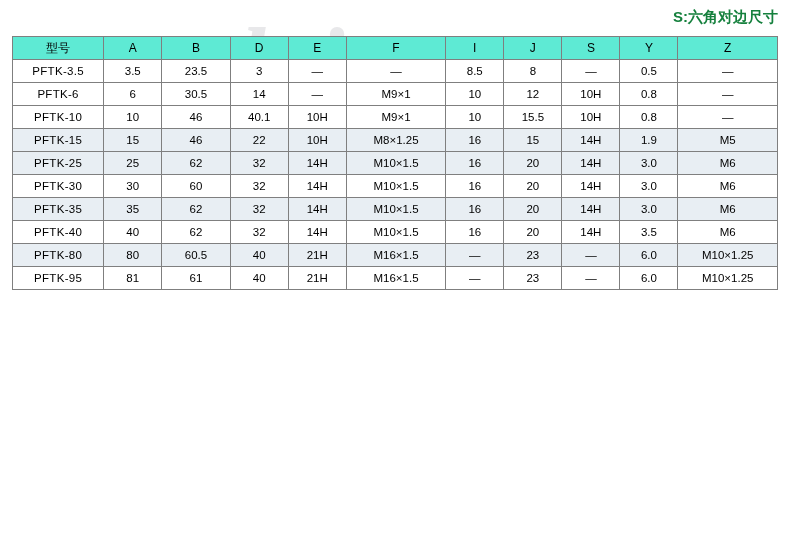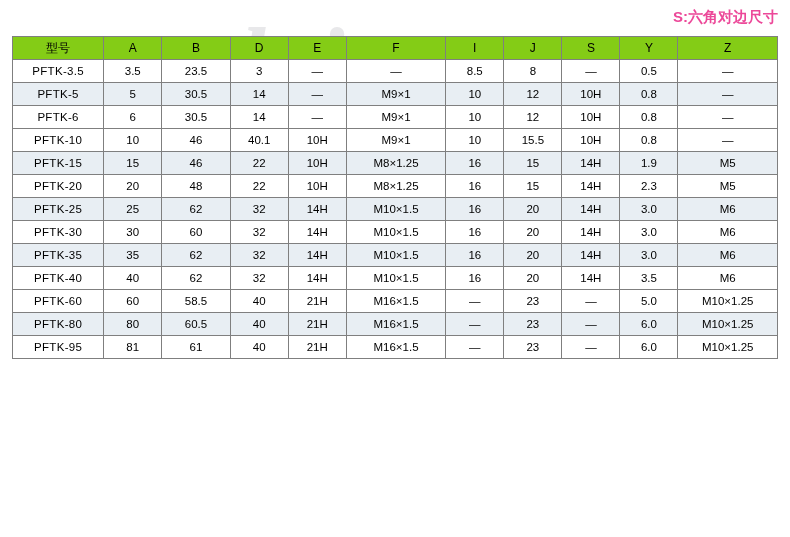--- a/index.html
+++ b/index.html
@@ -39,21 +39,21 @@
     letter-spacing: 2px;
     line-height: 110px;
     white-space: nowrap;
   }
   .note {
     position: absolute;
     right: 12px;
     top: 8px;
     font-size: 15px;
     font-weight: bold;
-    color: #ec4899;
+    color: #15803d;
     z-index: 3;
     font-family: "Liberation Sans", sans-serif;
   }
   .table-wrap {
     position: absolute;
     left: 12px;
     top: 36px;
     width: 766px;
     z-index: 2;
   }
@@ -68,21 +68,21 @@
     height: 22px;
     text-align: center;
     vertical-align: middle;
     font-size: 11.5px;
     color: #000;
     padding: 0;
     font-family: "Liberation Sans", sans-serif;
     white-space: nowrap;
   }
   table.spec th {
-    background: #84cc16;
+    background: #5eead4;
     font-weight: normal;
     font-size: 12px;
   }
   tr.shade td {
     background: #e8eef3;
   }
   tr.plain td {
     background: #ffffff;
   }
   td.model {
@@ -149,33 +149,20 @@
             <td>23.5</td>
             <td>3</td>
             <td>—</td>
             <td>—</td>
             <td>8.5</td>
             <td>8</td>
             <td>—</td>
             <td>0.5</td>
             <td>—</td>
           </tr>
-          <tr class="shade">
-            <td class="model">PFTK-5</td>
-            <td>5</td>
-            <td>30.5</td>
-            <td>14</td>
-            <td>—</td>
-            <td>M9×1</td>
-            <td>10</td>
-            <td>12</td>
-            <td>10H</td>
-            <td>0.8</td>
-            <td>—</td>
-          </tr>
           <tr class="plain">
             <td class="model">PFTK-6</td>
             <td>6</td>
             <td>30.5</td>
             <td>14</td>
             <td>—</td>
             <td>M9×1</td>
             <td>10</td>
             <td>12</td>
             <td>10H</td>
@@ -201,33 +188,20 @@
             <td>46</td>
             <td>22</td>
             <td>10H</td>
             <td>M8×1.25</td>
             <td>16</td>
             <td>15</td>
             <td>14H</td>
             <td>1.9</td>
             <td>M5</td>
           </tr>
-          <tr class="plain">
-            <td class="model">PFTK-20</td>
-            <td>20</td>
-            <td>48</td>
-            <td>22</td>
-            <td>10H</td>
-            <td>M8×1.25</td>
-            <td>16</td>
-            <td>15</td>
-            <td>14H</td>
-            <td>2.3</td>
-            <td>M5</td>
-          </tr>
           <tr class="shade">
             <td class="model">PFTK-25</td>
             <td>25</td>
             <td>62</td>
             <td>32</td>
             <td>14H</td>
             <td>M10×1.5</td>
             <td>16</td>
             <td>20</td>
             <td>14H</td>
@@ -265,33 +239,20 @@
             <td>40</td>
             <td>62</td>
             <td>32</td>
             <td>14H</td>
             <td>M10×1.5</td>
             <td>16</td>
             <td>20</td>
             <td>14H</td>
             <td>3.5</td>
             <td>M6</td>
-          </tr>
-          <tr class="plain">
-            <td class="model">PFTK-60</td>
-            <td>60</td>
-            <td>58.5</td>
-            <td>40</td>
-            <td>21H</td>
-            <td>M16×1.5</td>
-            <td>—</td>
-            <td>23</td>
-            <td>—</td>
-            <td>5.0</td>
-            <td>M10×1.25</td>
           </tr>
           <tr class="shade">
             <td class="model">PFTK-80</td>
             <td>80</td>
             <td>60.5</td>
             <td>40</td>
             <td>21H</td>
             <td>M16×1.5</td>
             <td>—</td>
             <td>23</td>

